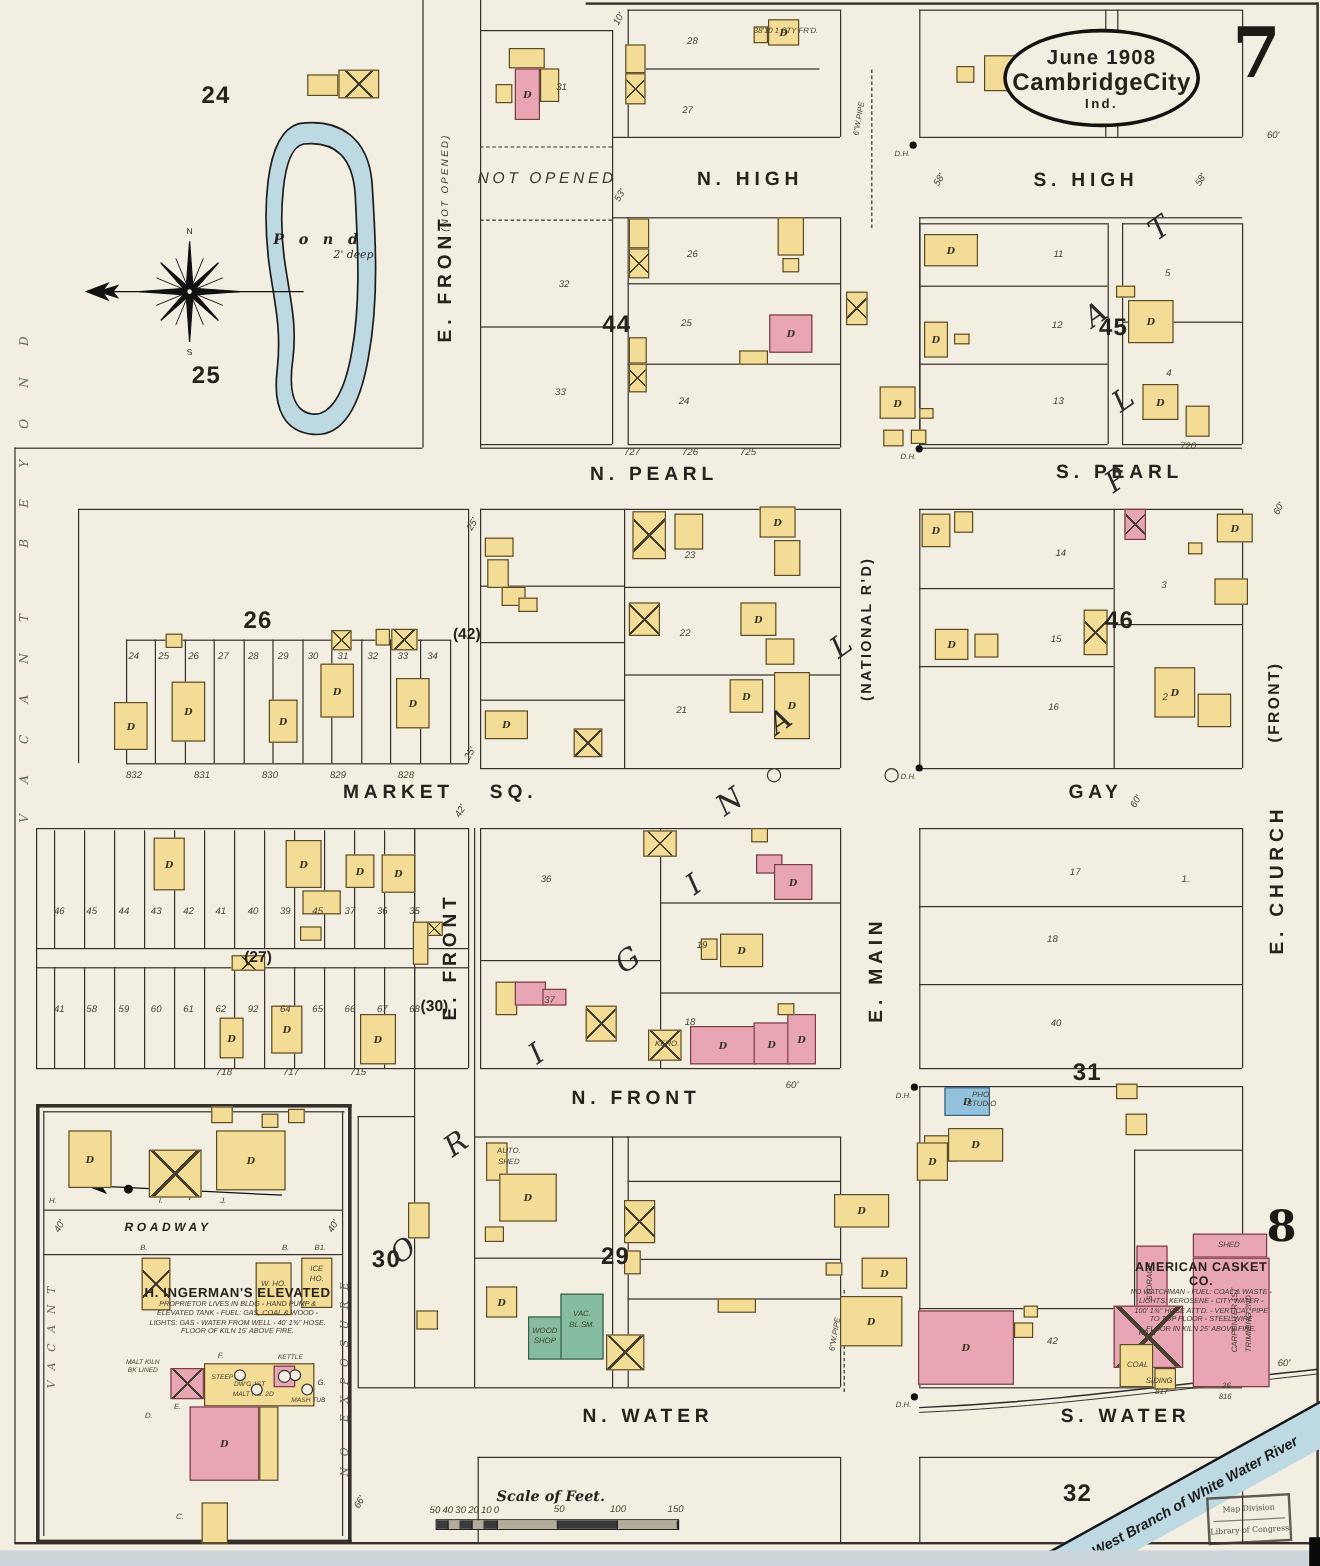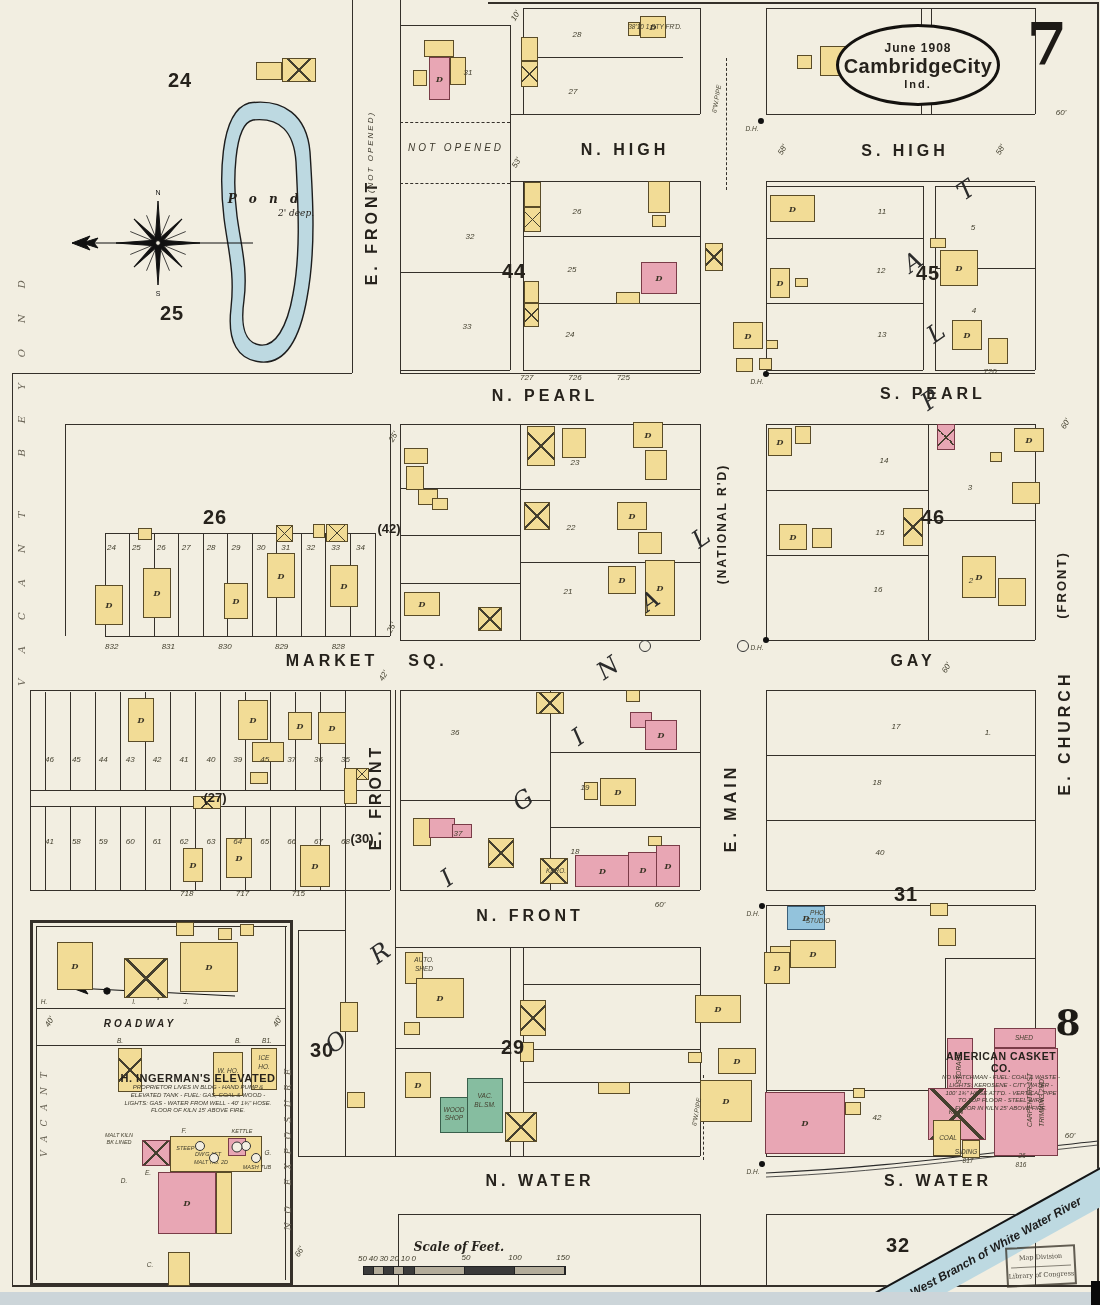--- a/index.html
+++ b/index.html
@@ -29,32 +29,32 @@
   .blockno{font-weight:bold;font-size:20px;letter-spacing:1px;}
   .sheet{font:bold 58px "DejaVu Serif",serif;color:#1d1a16;}
   .sheet8{font:bold 36px "DejaVu Serif",serif;color:#1d1a16;}
   .script{font:italic 24px "DejaVu Serif",serif;color:#2b2b2b;}
   .pondl{font:italic bold 12px "DejaVu Serif",serif;letter-spacing:4px;}
   .pondsm{font:italic 9px "DejaVu Serif",serif;}
   .tiny{font-style:italic;font-size:6.5px;color:#44402f;}
   .micro{font-style:italic;font-size:5.5px;color:#44402f;}
   .lot{font-style:italic;font-size:8px;color:#44402f;}
   .dim{font-style:italic;font-size:8px;color:#44402f;}
-  .notopen{font-size:10px;letter-spacing:3px;font-style:italic;color:#3c382c;}
+  .notopen{font-size:13px;letter-spacing:3px;font-style:italic;color:#3c382c;}
   .roadway{font-weight:bold;font-size:10px;letter-spacing:3px;}
   .vmargin{font:italic 10px "DejaVu Serif",serif;letter-spacing:26px;color:#6a6456;}
   .vmargin2{font:italic 9px "DejaVu Serif",serif;letter-spacing:9px;color:#6a6456;}
   .numrow{position:absolute;display:flex;justify-content:space-between;
           font-style:italic;font-size:8px;color:#44402f;transform:translateY(-50%);}
   .dot{position:absolute;width:6px;height:6px;border-radius:50%;background:#111;transform:translate(-50%,-50%);}
   .circ{position:absolute;border:1px solid #333;border-radius:50%;transform:translate(-50%,-50%);background:#f2eee1;}
   
   #title-oval{position:absolute;left:836px;top:24px;width:158px;height:76px;border:3.5px solid #14120f;
      border-radius:50%;display:flex;flex-direction:column;align-items:center;justify-content:center;background:#f2eee1;z-index:6;}
-  #title-oval .t1{font-size:12px;font-weight:bold;letter-spacing:1px;}
+  #title-oval .t1{font-size:17px;font-weight:bold;letter-spacing:1px;}
   #title-oval .t2{font-size:20px;font-weight:bold;letter-spacing:.5px;}
   #title-oval .t3{font-size:11px;font-weight:bold;letter-spacing:2px;}
   
   .note{position:absolute;text-align:center;z-index:5;}
   .note .nt{font:bold 12px "Liberation Sans",sans-serif;letter-spacing:.5px;}
   .note .nl{font:italic 6px "Liberation Sans",sans-serif;color:#3c382c;line-height:1.3;}
   
   #stamp{position:absolute;left:1006px;top:1246px;width:66px;height:36px;border:2px solid rgba(60,55,45,.8);
      transform:rotate(-3deg);display:flex;flex-direction:column;align-items:center;justify-content:space-evenly;
      font:6.5px "DejaVu Serif",serif;color:rgba(60,55,45,.9);z-index:6;}
@@ -740,21 +740,21 @@
         <span>36</span>
         <span>35</span>
       </div>
       <div class="numrow" style="left: 45px; top: 841px; width: 305px;">
         <span>41</span>
         <span>58</span>
         <span>59</span>
         <span>60</span>
         <span>61</span>
         <span>62</span>
-        <span>63</span>
+        <span>92</span>
         <span>64</span>
         <span>65</span>
         <span>66</span>
         <span>67</span>
         <span>68</span>
       </div>
       <div class="numrow" style="left: 105px; top: 646px; width: 240px;">
         <span>832</span>
         <span>831</span>
         <span>830</span>

